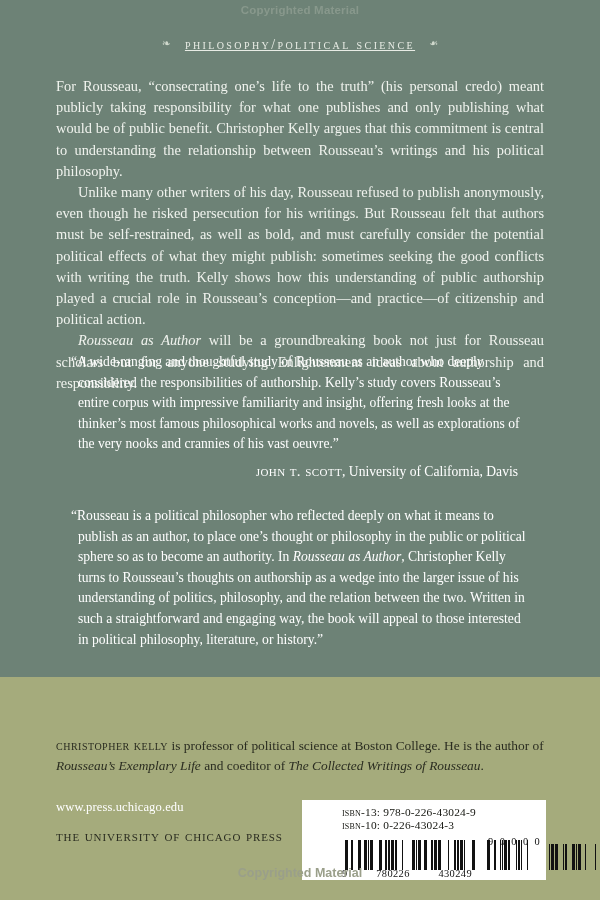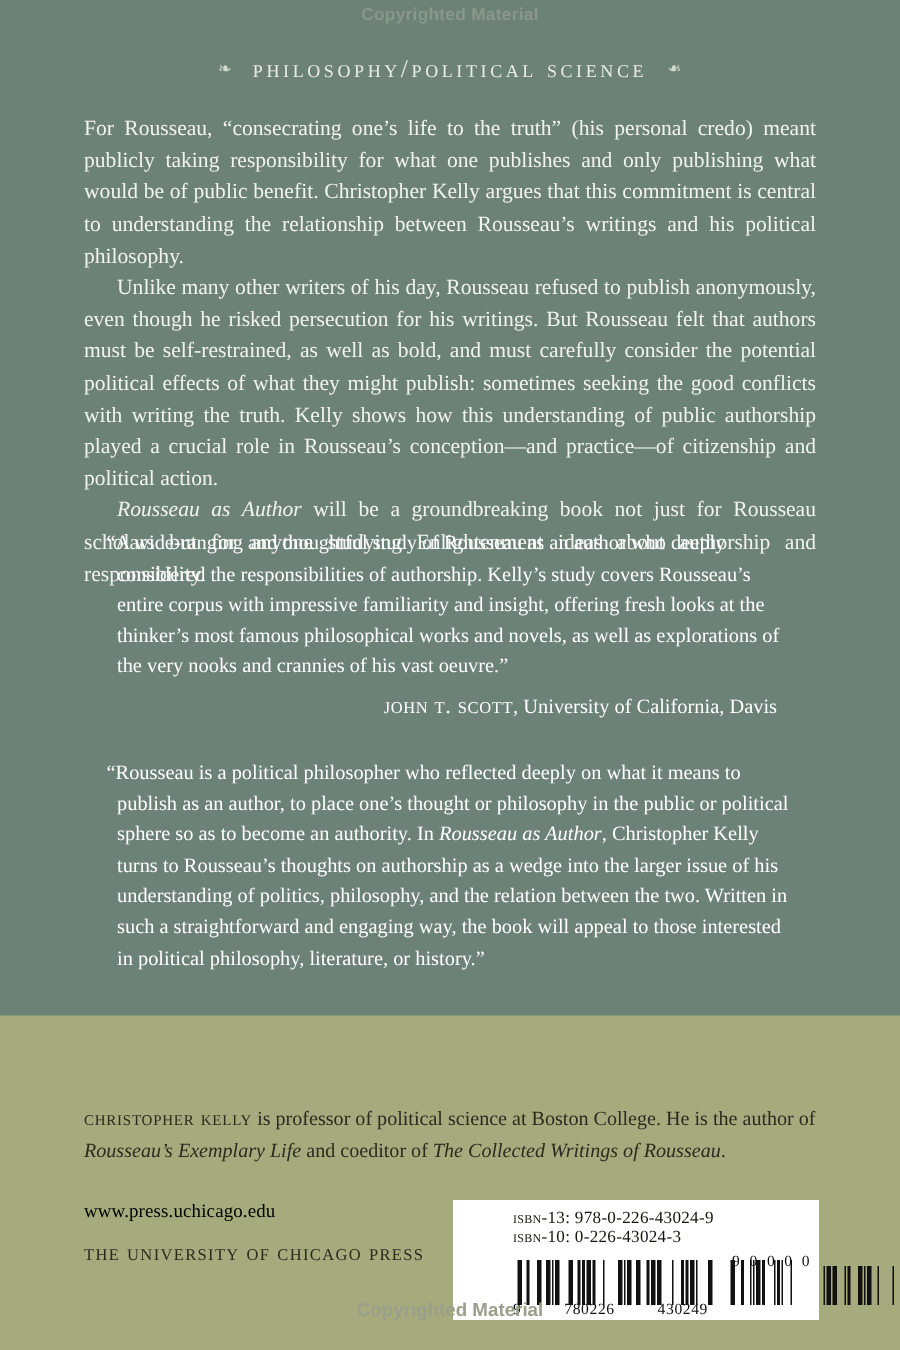--- a/index.html
+++ b/index.html
@@ -43,21 +43,22 @@
     width: 600px;
     text-align: center;
     color: #e8ece5;
     font-size: 14.5px;
     letter-spacing: 2.4px;
     white-space: nowrap;
   }
   .category .label {
     font-variant: small-caps;
     text-transform: lowercase;
-    font-size: 17px;
+    font-size: 14px;
+    text-decoration: underline;
   }
   .category .orn {
     display: inline-block;
     font-size: 11px;
     vertical-align: 2px;
     color: #cfd8cc;
     letter-spacing: 0;
   }
   .orn.left  { margin-right: 14px; }
   .orn.right { margin-left: 14px; transform: scaleX(-1); }
@@ -134,21 +135,21 @@
     text-align: left;
   }
   .bio .sc {
     font-size: 14.6px;
     letter-spacing: 0.5px;
   }
   .website {
     position: absolute;
     top: 800px;
     left: 56px;
-    color: #000000;
+    color: #ffffff;
     font-size: 12.6px;
     letter-spacing: 0.1px;
   }
   .publisher {
     position: absolute;
     top: 828px;
     left: 56px;
     color: #2a2c20;
     font-size: 15px;
     font-variant: small-caps;

